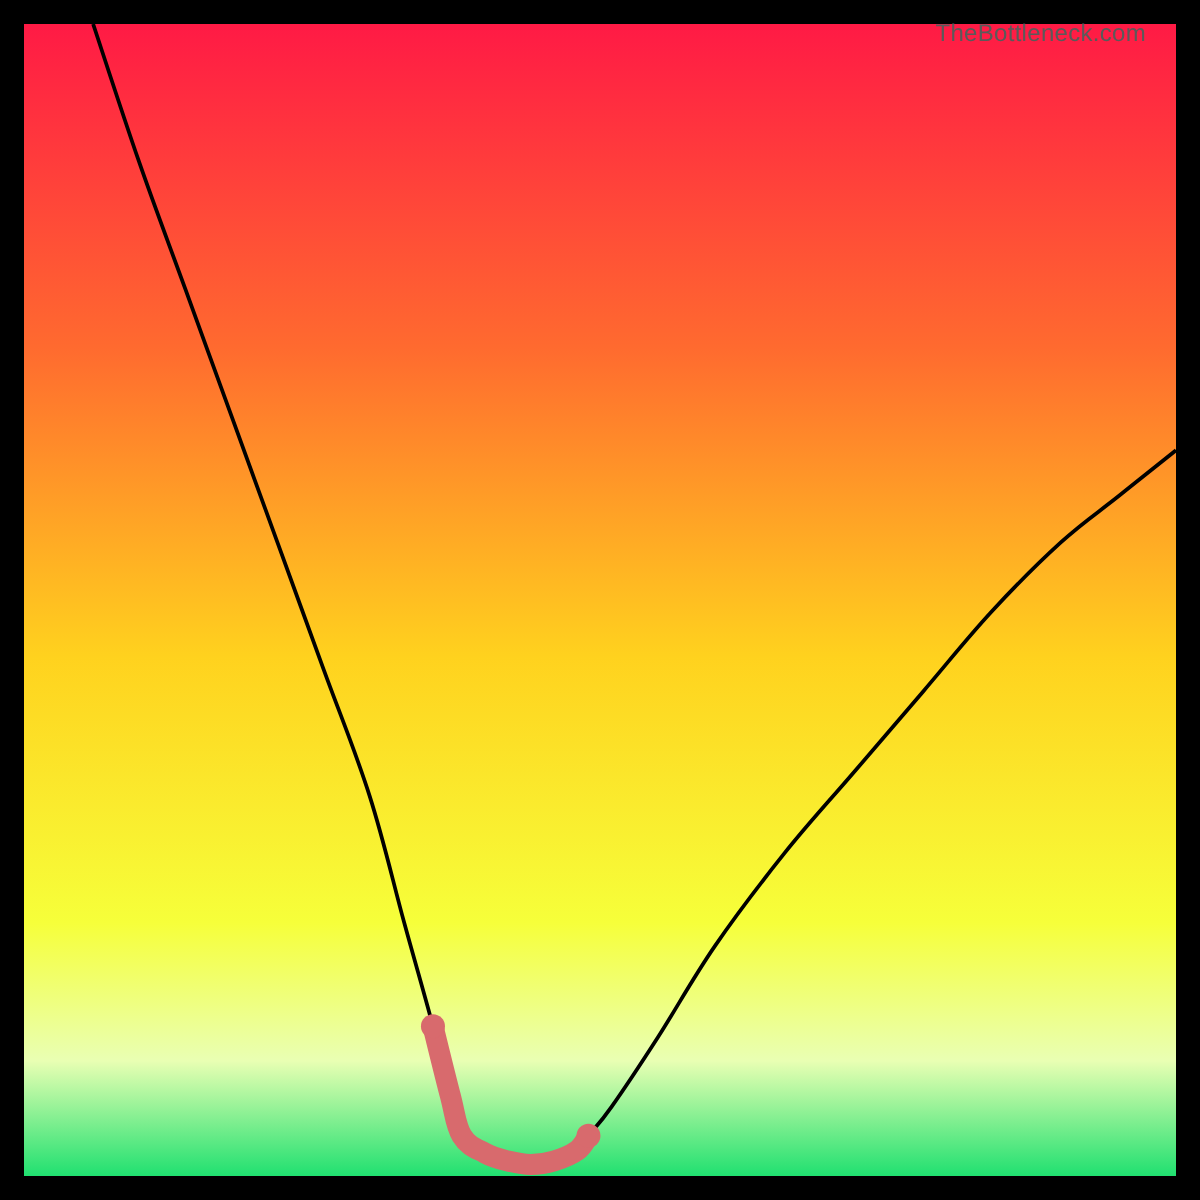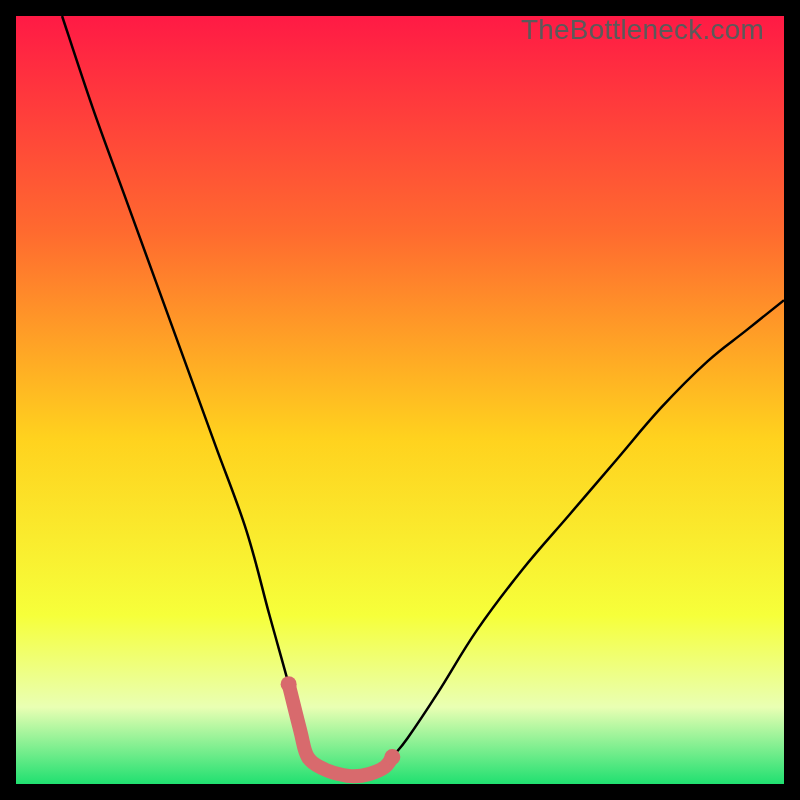--- a/index.html
+++ b/index.html
@@ -17,21 +17,21 @@
     top: 16px;
     width: 768px;
     height: 768px;
     background: #000000;
   }
   .watermark {
     position: absolute;
     top: -2px;
     right: 20px;
     color: #5a5a5a;
-    font-size: 28px;
+    font-size: 16px;
     font-weight: 500;
     letter-spacing: 0.2px;
     z-index: 5;
   }
   svg {
     position: absolute;
     left: 0;
     top: 0;
   }
 </style>

